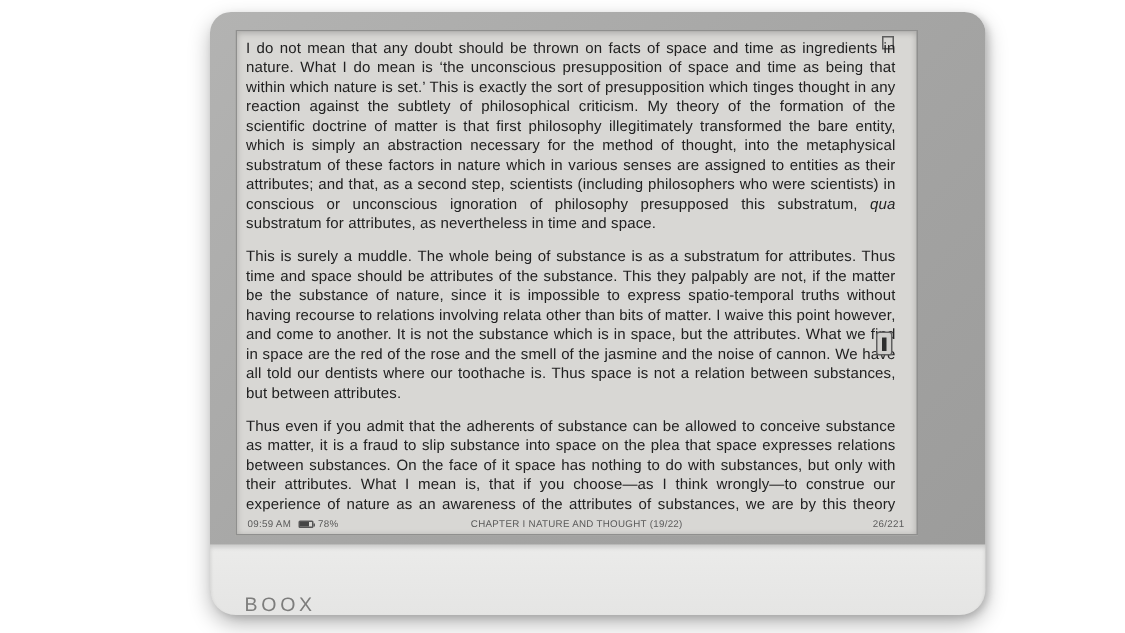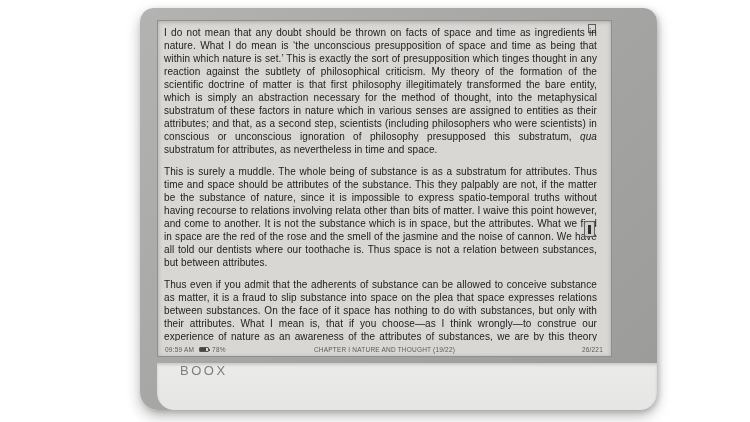--- a/index.html
+++ b/index.html
@@ -71,25 +71,25 @@
   .battery .battery-fill {
     position: absolute; left: 0; top: 0; bottom: 0; width: 70%; background: #454545;
   }
   .battery::after {
     content: ""; position: absolute; right: -2px; top: 1px; width: 1px; height: 2px;
     background: #565656;
   }
 
   
   .chin {
-    position: absolute; left: 17px; right: 0; bottom: 0; height: 47px;
+    position: absolute; left: 0; right: 0; bottom: 0; height: 47px;
     background: linear-gradient(180deg, #ebebea 0%, #e5e5e4 100%);
     border-radius: 0 0 17px 17px;
     box-shadow: inset 0 2px 3px rgba(0,0,0,.14);
-    display: flex; align-items: flex-start;
+    display: flex; align-items: flex-end;
   }
   .brand {
     margin-left: 23px;
     font-size: 13px; letter-spacing: 2.5px; color: #7d7d7c; font-weight: 400;
   }
 </style>
 </head>
 <body>
 
 <div class="stage">

